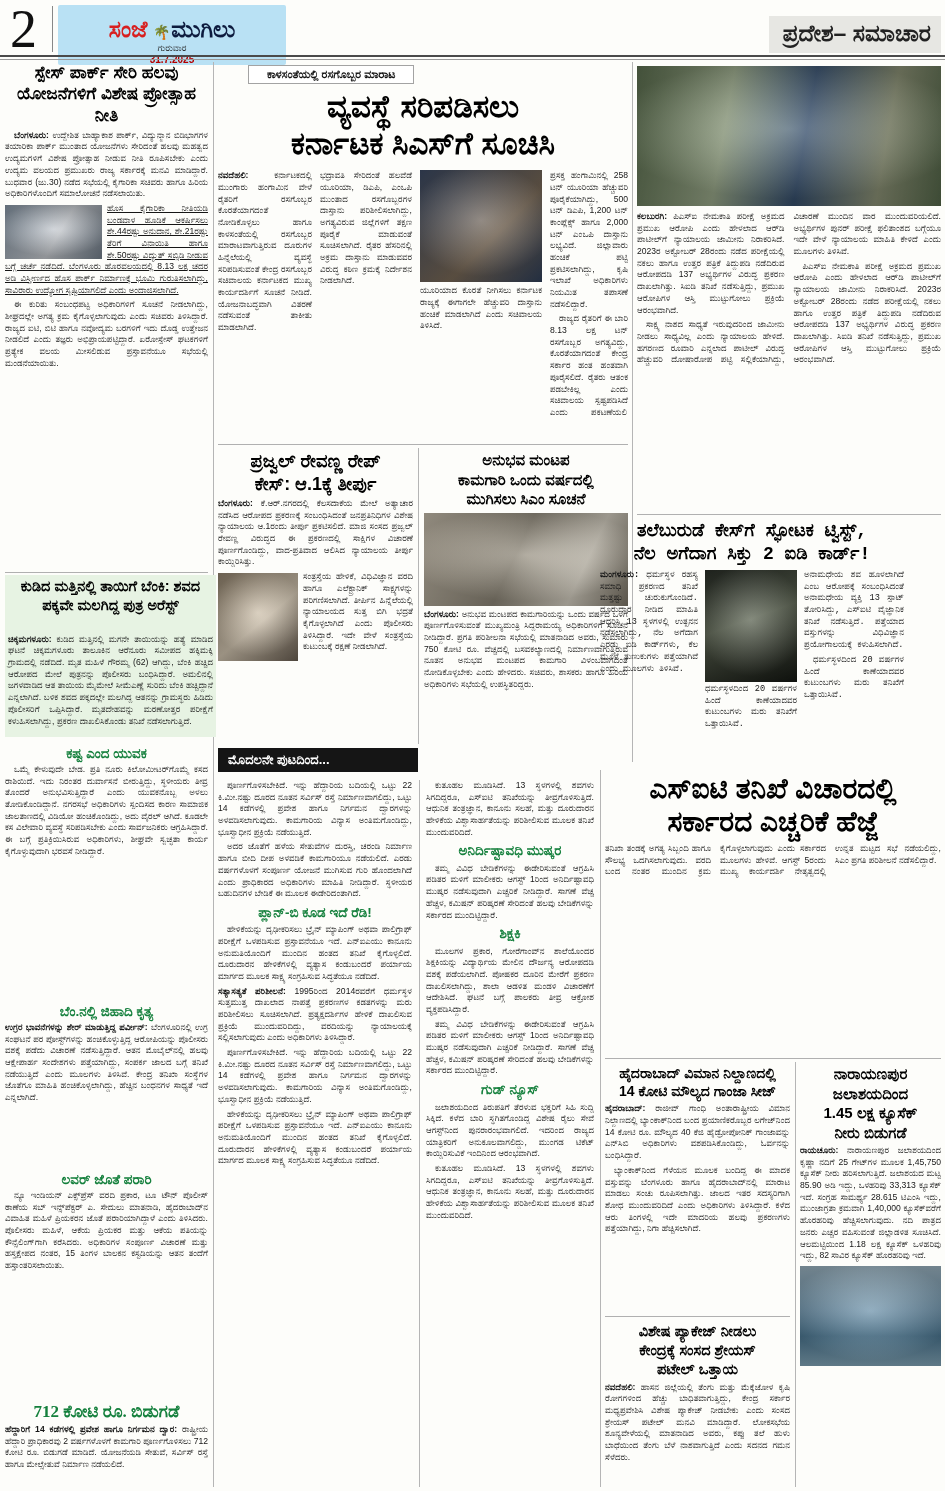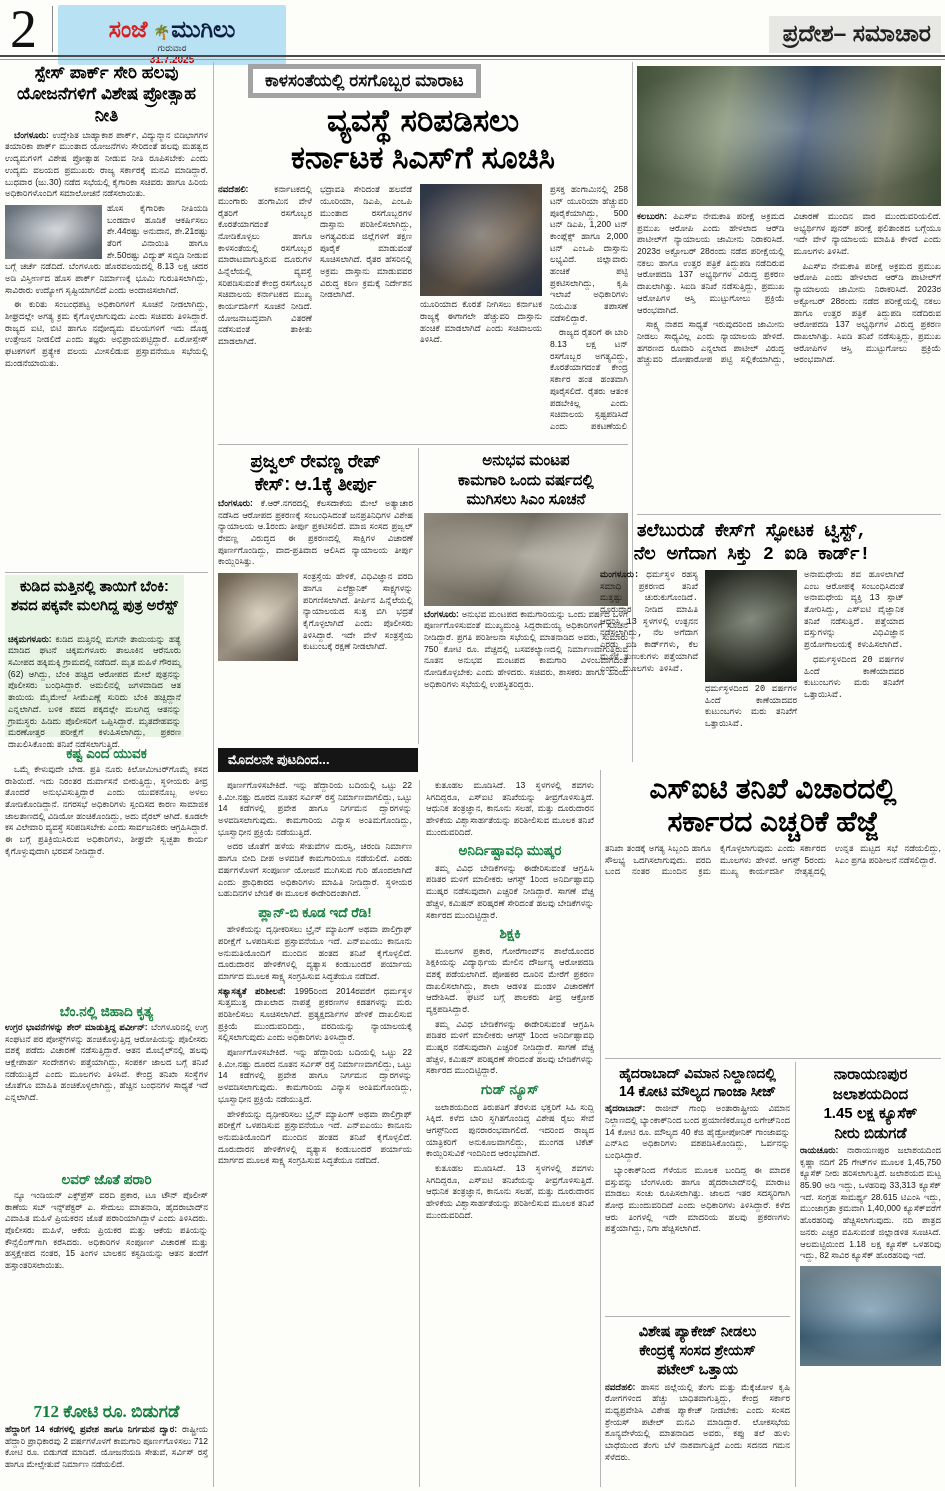--- a/index.html
+++ b/index.html
@@ -17,21 +17,21 @@
   .section-tag{background:#e7e7e3;font-size:23px;font-weight:bold;color:#222;padding:4px 10px 6px 14px;}
   .toprule{border-top:2px solid #4a4a4a;border-bottom:1px solid #9a9a9a;height:2px;}
   
   .body{font-size:8.6px;line-height:1.36;text-align:justify;color:#161616;}
   .body p{margin:0 0 3px 0;text-indent:9px;}
   .dl{font-weight:bold;}
   .h-xl{font-size:31px;font-weight:bold;text-align:center;line-height:1.18;color:#000;}
   .h-md{font-size:16px;font-weight:bold;text-align:center;line-height:1.25;color:#000;}
   .h-sm{font-size:14.5px;font-weight:bold;text-align:center;line-height:1.3;color:#000;}
   .subhead{font-size:13.5px;font-weight:bold;text-align:center;margin:4px 0 2px 0;color:#15803d;}
-  .kicker{display:inline-block;border:5px solid #a3a3a3;padding:2px 12px;font-size:17px;font-weight:bold;background:#fff;}
+  .kicker{display:inline-block;border:1px solid #a3a3a3;padding:2px 18px;font-size:11px;font-weight:bold;background:#fff;}
   .banner{background:#151515;color:#fff;font-size:13px;font-weight:bold;padding:4px 10px;}
   .vline{width:1px;background:#b5b5b5;}
   .hline{height:1px;background:#b0b0b0;}
   .ph{background:#c9c9c2;position:relative;overflow:hidden;}
   .ph:after{content:"";position:absolute;inset:0;background:
      radial-gradient(ellipse 60% 50% at 50% 45%, rgba(255,255,255,.25), rgba(0,0,0,.28));}
   .cols2{column-count:2;column-gap:9px;}
   .cols3{column-count:3;column-gap:9px;}
   .greenbox{background:#e7f3e3;}
 </style>
@@ -58,28 +58,28 @@
   <div class="abs vline" style="left:418px;top:448px;height:296px;"></div>
   <div class="abs vline" style="left:419px;top:780px;height:707px;"></div>
   <div class="abs vline" style="left:600px;top:770px;height:717px;"></div>
   <div class="abs vline" style="left:795px;top:1062px;height:425px;"></div>
 
   <div class="abs" style="left:5px;top:62px;width:203px;">
     <div class="h-md" style="font-size:17px;">ಸ್ಪೇಸ್ ಪಾರ್ಕ್ ಸೇರಿ ಹಲವು ಯೋಜನೆಗಳಿಗೆ ವಿಶೇಷ ಪ್ರೋತ್ಸಾಹ ನೀತಿ</div>
     <div class="body" style="margin-top:4px;">
       <p><span class="dl">ಬೆಂಗಳೂರು:</span> <span>ಉದ್ದೇಶಿತ ಬಾಹ್ಯಾಕಾಶ ಪಾರ್ಕ್, ವಿದ್ಯುನ್ಮಾನ ಬಿಡಿಭಾಗಗಳ ತಯಾರಿಕಾ ಪಾರ್ಕ್ ಮುಂತಾದ ಯೋಜನೆಗಳು ಸೇರಿದಂತೆ ಹಲವು ಮಹತ್ವದ ಉದ್ಯಮಗಳಿಗೆ ವಿಶೇಷ ಪ್ರೋತ್ಸಾಹ ನೀಡುವ ನೀತಿ ರೂಪಿಸಬೇಕು ಎಂದು ಉದ್ಯಮ ವಲಯದ ಪ್ರಮುಖರು ರಾಜ್ಯ ಸರ್ಕಾರಕ್ಕೆ ಮನವಿ ಮಾಡಿದ್ದಾರೆ. ಬುಧವಾರ (ಜು.30) ನಡೆದ ಸಭೆಯಲ್ಲಿ ಕೈಗಾರಿಕಾ ಸಚಿವರು ಹಾಗೂ ಹಿರಿಯ ಅಧಿಕಾರಿಗಳೊಂದಿಗೆ ಸಮಾಲೋಚನೆ ನಡೆಸಲಾಯಿತು.</span></p>
       <div class="ph" style="width:97px;height:54px;float:left;margin:2px 5px 2px 0;background:linear-gradient(120deg,#8a99a8,#c9cdd2 55%,#74808d);"></div>
-      <p style="text-indent:0;">ಹೊಸ ಕೈಗಾರಿಕಾ ನೀತಿಯಡಿ ಬಂಡವಾಳ ಹೂಡಿಕೆ ಆಕರ್ಷಿಸಲು ಶೇ.44ರಷ್ಟು ಅನುದಾನ, ಶೇ.21ರಷ್ಟು ತೆರಿಗೆ ವಿನಾಯಿತಿ ಹಾಗೂ ಶೇ.50ರಷ್ಟು ವಿದ್ಯುತ್ ಸಬ್ಸಿಡಿ ನೀಡುವ ಬಗ್ಗೆ ಚರ್ಚೆ ನಡೆದಿದೆ. ಬೆಂಗಳೂರು ಹೊರವಲಯದಲ್ಲಿ 8.13 ಲಕ್ಷ ಚದರ ಅಡಿ ವಿಸ್ತೀರ್ಣದ ಹೊಸ ಪಾರ್ಕ್ ನಿರ್ಮಾಣಕ್ಕೆ ಭೂಮಿ ಗುರುತಿಸಲಾಗಿದ್ದು, ಸಾವಿರಾರು ಉದ್ಯೋಗ ಸೃಷ್ಟಿಯಾಗಲಿದೆ ಎಂದು ಅಂದಾಜಿಸಲಾಗಿದೆ.</p>
-      <p>ಈ ಕುರಿತು ಸಂಬಂಧಪಟ್ಟ ಅಧಿಕಾರಿಗಳಿಗೆ ಸೂಚನೆ ನೀಡಲಾಗಿದ್ದು, ಶೀಘ್ರದಲ್ಲೇ ಅಗತ್ಯ ಕ್ರಮ ಕೈಗೊಳ್ಳಲಾಗುವುದು ಎಂದು ಸಚಿವರು ತಿಳಿಸಿದ್ದಾರೆ. ರಾಜ್ಯದ ಐಟಿ, ಬಿಟಿ ಹಾಗೂ ನವೋದ್ಯಮ ವಲಯಗಳಿಗೆ ಇದು ದೊಡ್ಡ ಉತ್ತೇಜನ ನೀಡಲಿದೆ ಎಂದು ತಜ್ಞರು ಅಭಿಪ್ರಾಯಪಟ್ಟಿದ್ದಾರೆ. ಏರೋಸ್ಪೇಸ್ ಘಟಕಗಳಿಗೆ ಪ್ರತ್ಯೇಕ ವಲಯ ಮೀಸಲಿಡುವ ಪ್ರಸ್ತಾವನೆಯೂ ಸಭೆಯಲ್ಲಿ ಮಂಡನೆಯಾಯಿತು.</p>
+      <p style="text-indent:0;text-decoration:underline;">ಹೊಸ ಕೈಗಾರಿಕಾ ನೀತಿಯಡಿ ಬಂಡವಾಳ ಹೂಡಿಕೆ ಆಕರ್ಷಿಸಲು ಶೇ.44ರಷ್ಟು ಅನುದಾನ, ಶೇ.21ರಷ್ಟು ತೆರಿಗೆ ವಿನಾಯಿತಿ ಹಾಗೂ ಶೇ.50ರಷ್ಟು ವಿದ್ಯುತ್ ಸಬ್ಸಿಡಿ ನೀಡುವ ಬಗ್ಗೆ ಚರ್ಚೆ ನಡೆದಿದೆ. ಬೆಂಗಳೂರು ಹೊರವಲಯದಲ್ಲಿ 8.13 ಲಕ್ಷ ಚದರ ಅಡಿ ವಿಸ್ತೀರ್ಣದ ಹೊಸ ಪಾರ್ಕ್ ನಿರ್ಮಾಣಕ್ಕೆ ಭೂಮಿ ಗುರುತಿಸಲಾಗಿದ್ದು, ಸಾವಿರಾರು ಉದ್ಯೋಗ ಸೃಷ್ಟಿಯಾಗಲಿದೆ ಎಂದು ಅಂದಾಜಿಸಲಾಗಿದೆ.</p>
+      <p>ಈ ಕುರಿತು ಸಂಬಂಧಪಟ್ಟ ಅಧಿಕಾರಿಗಳಿಗೆ ಸೂಚನೆ ನೀಡಲಾಗಿದ್ದು, ಶೀಘ್ರದಲ್ಲೇ ಅಗತ್ಯ ಕ್ರಮ ಕೈಗೊಳ್ಳಲಾಗುವುದು ಎಂದು ಸಚಿವರು ತಿಳಿಸಿದ್ದಾರೆ. ರಾಜ್ಯದ ಐಟಿ, ಬಿಟಿ ಹಾಗೂ ನವೋದ್ಯಮ ಬರಗಳಿಗೆ ಇದು ದೊಡ್ಡ ಉತ್ತೇಜನ ನೀಡಲಿದೆ ಎಂದು ತಜ್ಞರು ಅಭಿಪ್ರಾಯಪಟ್ಟಿದ್ದಾರೆ. ಏರೋಸ್ಪೇಸ್ ಘಟಕಗಳಿಗೆ ಪ್ರತ್ಯೇಕ ವಲಯ ಮೀಸಲಿಡುವ ಪ್ರಸ್ತಾವನೆಯೂ ಸಭೆಯಲ್ಲಿ ಮಂಡನೆಯಾಯಿತು.</p>
     </div>
   </div>
 
   <div class="abs hline" style="left:5px;top:572px;width:203px;"></div>
 
-  <div class="abs greenbox" style="left:5px;top:575px;width:179px;height:162px;padding:2px 3px;box-sizing:border-box;">
+  <div class="abs greenbox" style="left:5px;top:575px;width:211px;height:162px;padding:2px 3px;box-sizing:border-box;">
     <div class="h-sm">ಕುಡಿದ ಮತ್ತಿನಲ್ಲಿ ತಾಯಿಗೆ ಬೆಂಕಿ: ಶವದ ಪಕ್ಕವೇ ಮಲಗಿದ್ದ ಪುತ್ರ ಅರೆಸ್ಟ್</div>
     <div class="body" style="margin-top:19px;">
       <p style="text-indent:0;"><span class="dl">ಚಿಕ್ಕಮಗಳೂರು:</span> <span>ಕುಡಿದ ಮತ್ತಿನಲ್ಲಿ ಮಗನೇ ತಾಯಿಯನ್ನು ಹತ್ಯೆ ಮಾಡಿದ ಘಟನೆ ಚಿಕ್ಕಮಗಳೂರು ತಾಲೂಕಿನ ಆರೆನೂರು ಸಮೀಪದ ಹಕ್ಕಿಮಕ್ಕಿ ಗ್ರಾಮದಲ್ಲಿ ನಡೆದಿದೆ. ಮೃತ ಮಹಿಳೆ ಗೌರಮ್ಮ (62) ಆಗಿದ್ದು, ಬೆಂಕಿ ಹಚ್ಚಿದ ಆರೋಪದ ಮೇಲೆ ಪುತ್ರನನ್ನು ಪೊಲೀಸರು ಬಂಧಿಸಿದ್ದಾರೆ. ಅಮಲಿನಲ್ಲಿ ಜಗಳವಾಡಿದ ಆತ ತಾಯಿಯ ಮೈಮೇಲೆ ಸೀಮೆಎಣ್ಣೆ ಸುರಿದು ಬೆಂಕಿ ಹಚ್ಚಿದ್ದಾನೆ ಎನ್ನಲಾಗಿದೆ. ಬಳಿಕ ಶವದ ಪಕ್ಕದಲ್ಲೇ ಮಲಗಿದ್ದ ಆತನನ್ನು ಗ್ರಾಮಸ್ಥರು ಹಿಡಿದು ಪೊಲೀಸರಿಗೆ ಒಪ್ಪಿಸಿದ್ದಾರೆ. ಮೃತದೇಹವನ್ನು ಮರಣೋತ್ತರ ಪರೀಕ್ಷೆಗೆ ಕಳುಹಿಸಲಾಗಿದ್ದು, ಪ್ರಕರಣ ದಾಖಲಿಸಿಕೊಂಡು ತನಿಖೆ ನಡೆಸಲಾಗುತ್ತಿದೆ.</span></p>
     </div>
   </div>
 
   <div class="abs" style="left:5px;top:742px;width:203px;">
     <div class="subhead">ಕಷ್ಟ ಎಂದ ಯುವಕ</div>
     <div class="body">
         <p>ಒಮ್ಮೆ ಕೇಳುವುದೇ ಬೇಡ. ಪ್ರತಿ ನೂರು ಕಿಲೋಮೀಟರ್‌ಗೊಮ್ಮೆ ಕಸದ ರಾಶಿಯಿದೆ. ಇದು ನಿರಂತರ ದುರ್ವಾಸನೆ ಬೀರುತ್ತಿದ್ದು, ಸ್ಥಳೀಯರು ತೀವ್ರ ತೊಂದರೆ ಅನುಭವಿಸುತ್ತಿದ್ದಾರೆ ಎಂದು ಯುವಕನೊಬ್ಬ ಅಳಲು ತೋಡಿಕೊಂಡಿದ್ದಾನೆ. ನಗರಸಭೆ ಅಧಿಕಾರಿಗಳು ಸ್ಪಂದಿಸದ ಕಾರಣ ಸಾಮಾಜಿಕ ಜಾಲತಾಣದಲ್ಲಿ ವಿಡಿಯೋ ಹಂಚಿಕೊಂಡಿದ್ದು, ಅದು ವೈರಲ್ ಆಗಿದೆ. ಕೂಡಲೇ ಕಸ ವಿಲೇವಾರಿ ವ್ಯವಸ್ಥೆ ಸರಿಪಡಿಸಬೇಕು ಎಂದು ಸಾರ್ವಜನಿಕರು ಆಗ್ರಹಿಸಿದ್ದಾರೆ. ಈ ಬಗ್ಗೆ ಪ್ರತಿಕ್ರಿಯಿಸಿರುವ ಅಧಿಕಾರಿಗಳು, ಶೀಘ್ರವೇ ಸ್ವಚ್ಛತಾ ಕಾರ್ಯ ಕೈಗೊಳ್ಳುವುದಾಗಿ ಭರವಸೆ ನೀಡಿದ್ದಾರೆ.</p>

